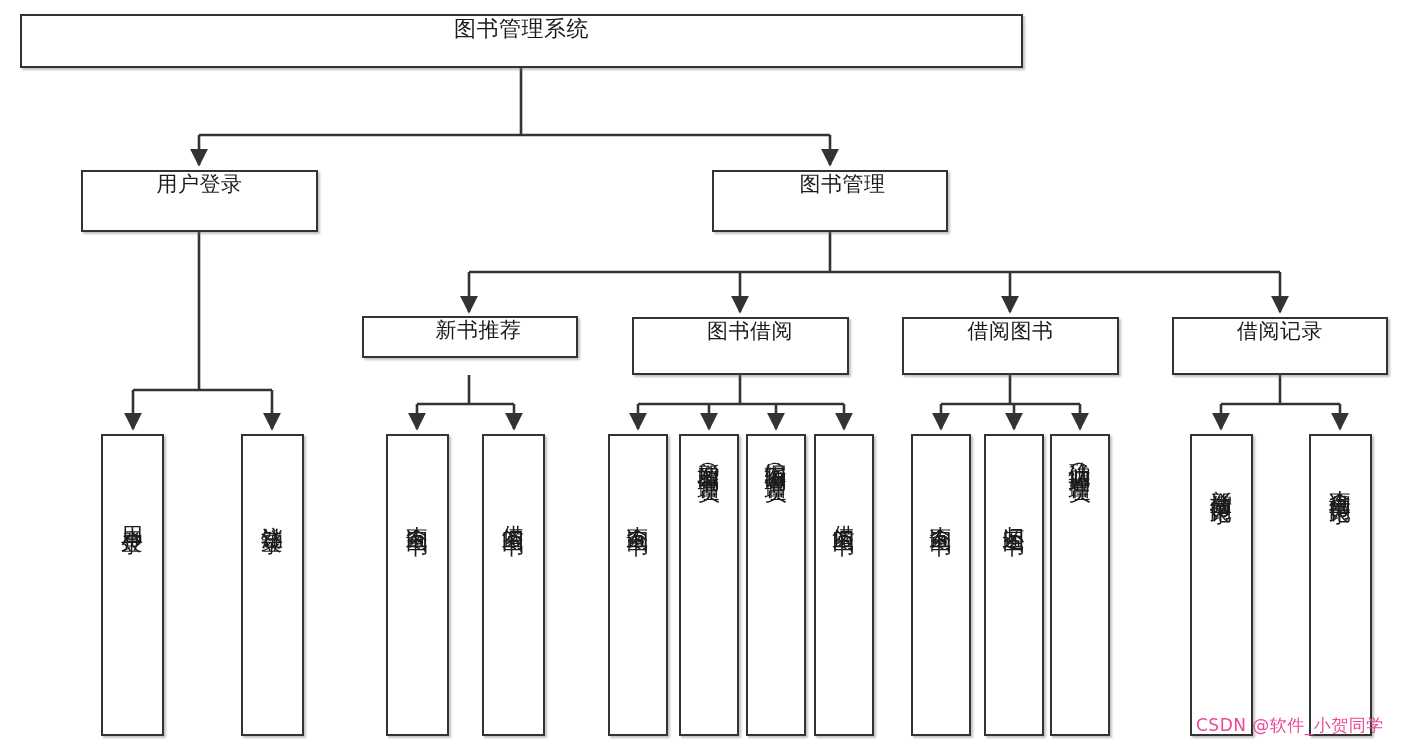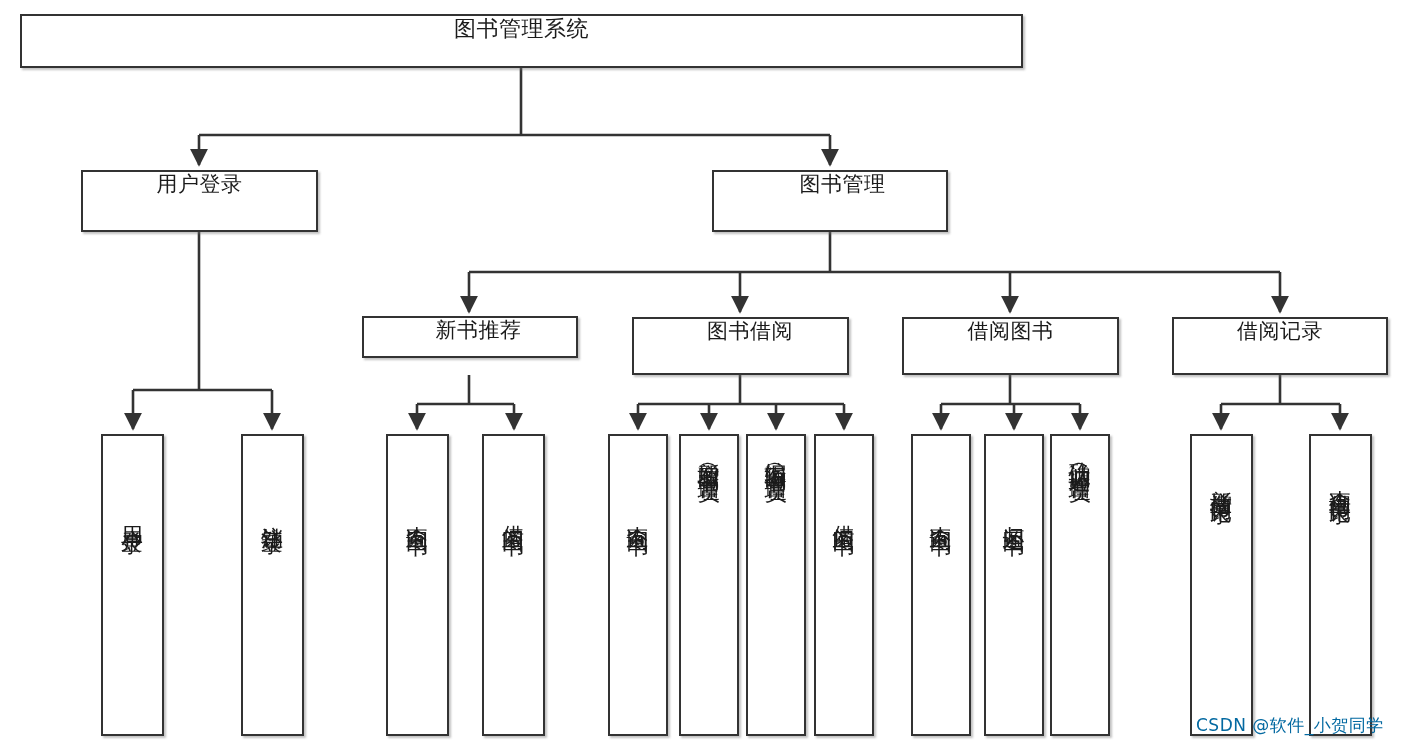--- a/index.html
+++ b/index.html
@@ -56,21 +56,21 @@
   .node.v .label {
     writing-mode: vertical-rl;
     text-orientation: upright;
     font-size: 22px;
     line-height: 1.05;
     letter-spacing: 3px;
     white-space: nowrap;
   }
   .watermark {
     position: absolute;
-    color: #0369a1;
+    color: #ec4899;
     font-size: 17px;
     letter-spacing: 0.5px;
     white-space: nowrap;
     user-select: none;
   }
 </style>
 </head>
 <body>
 
 <div id="canvas">

